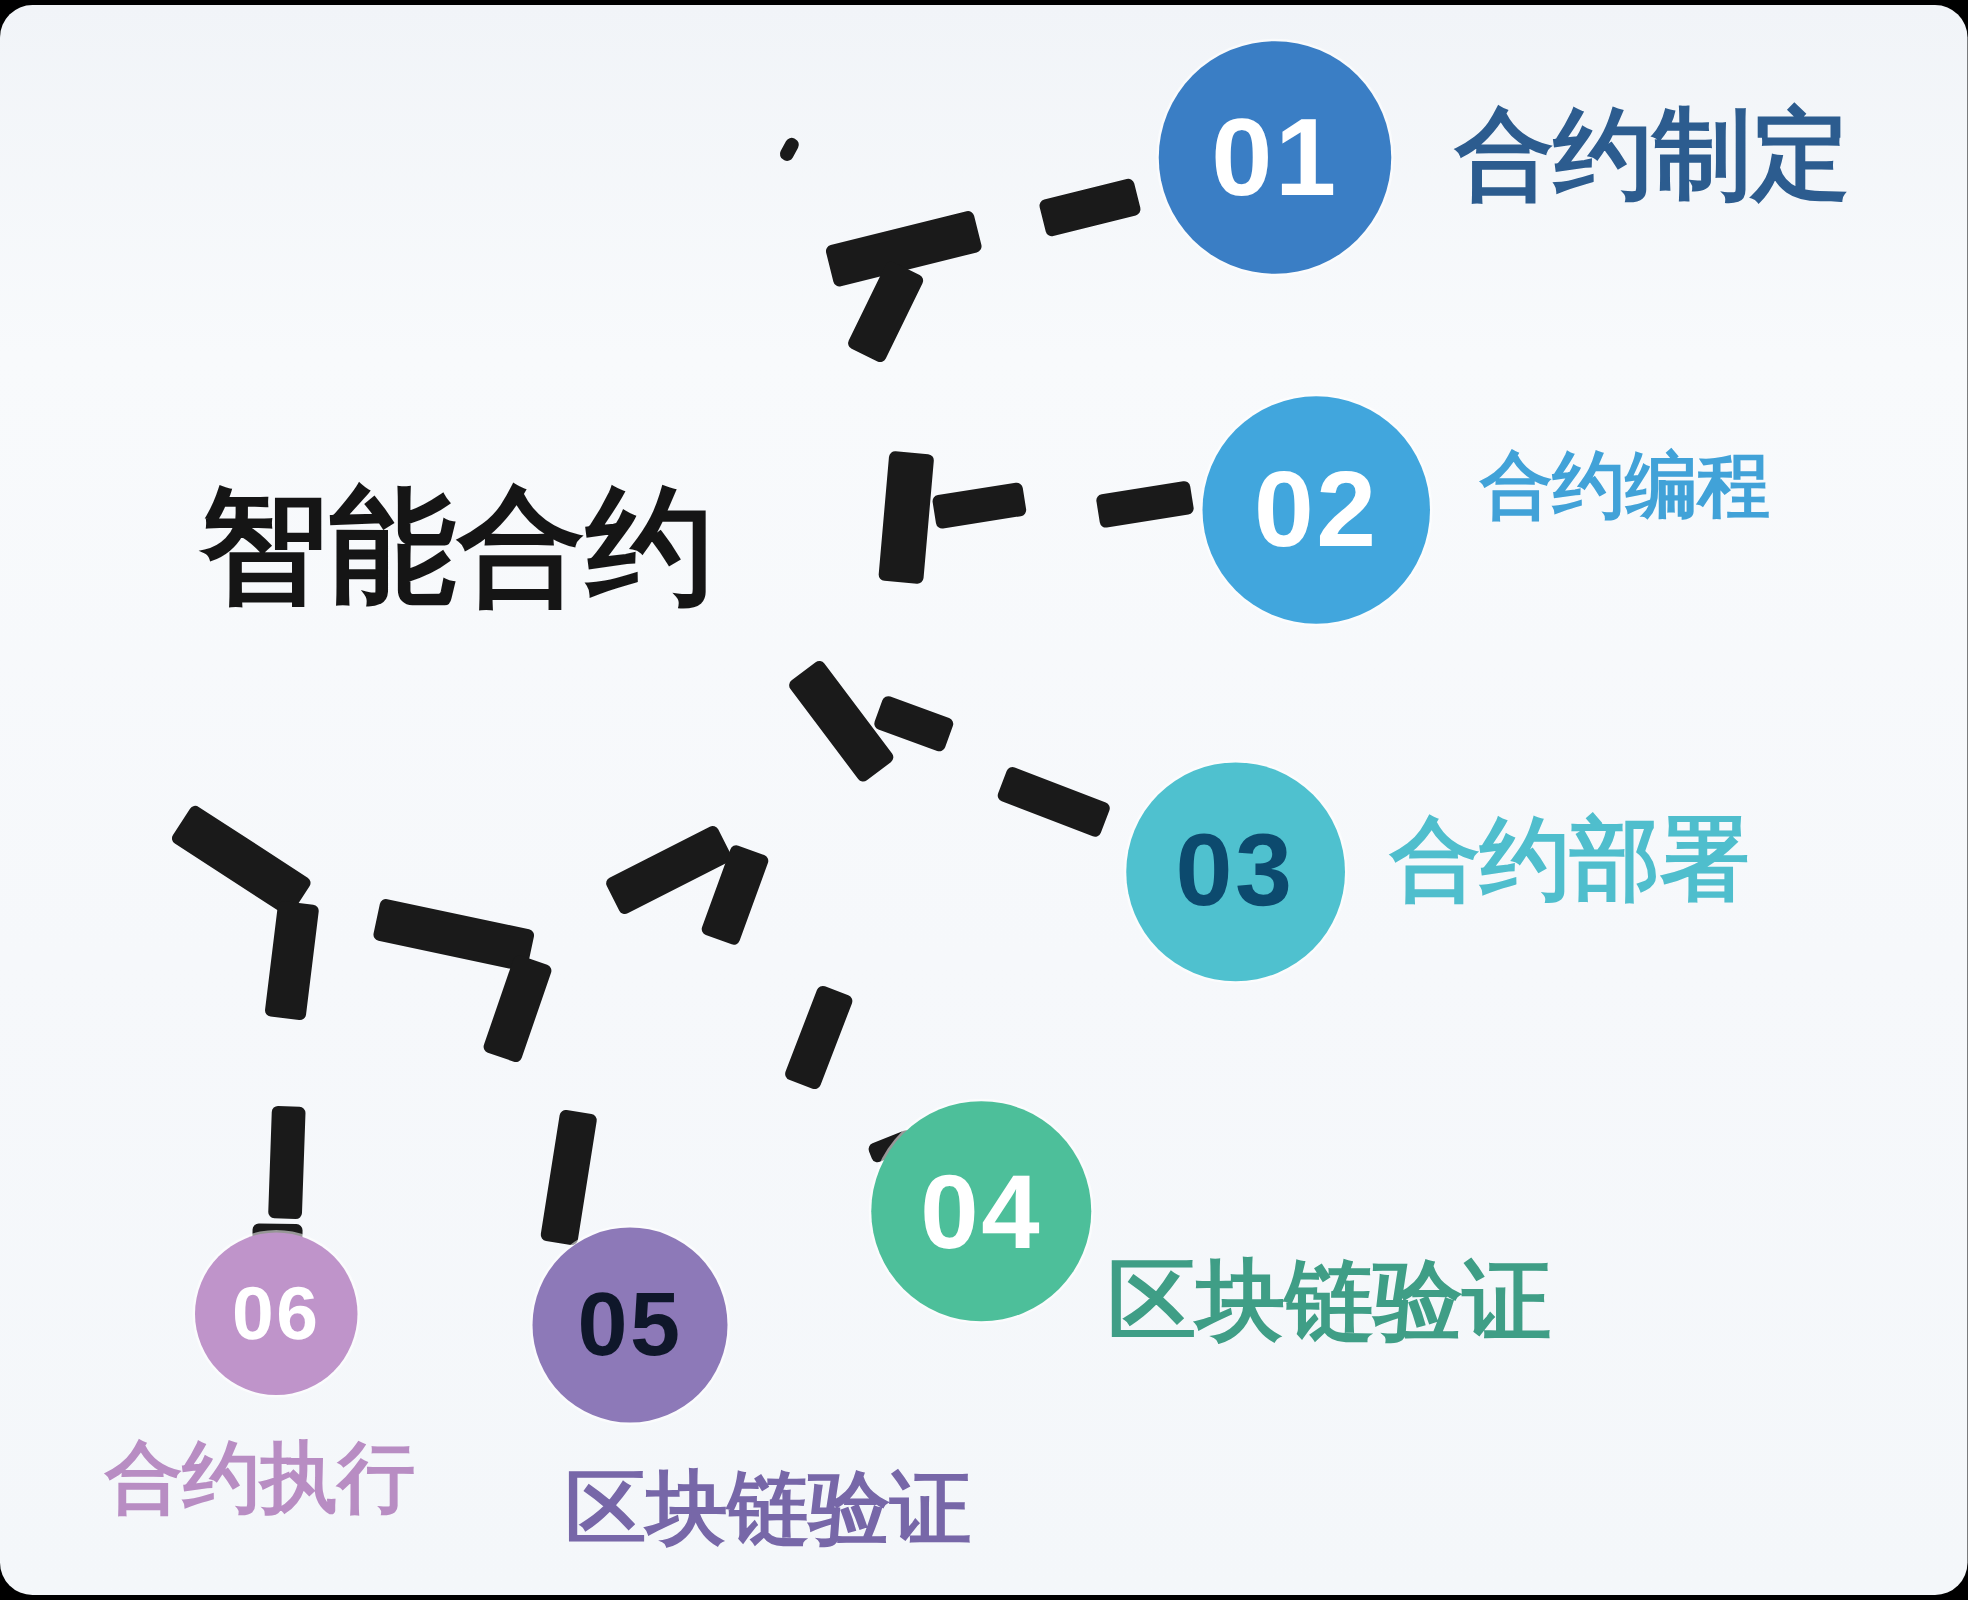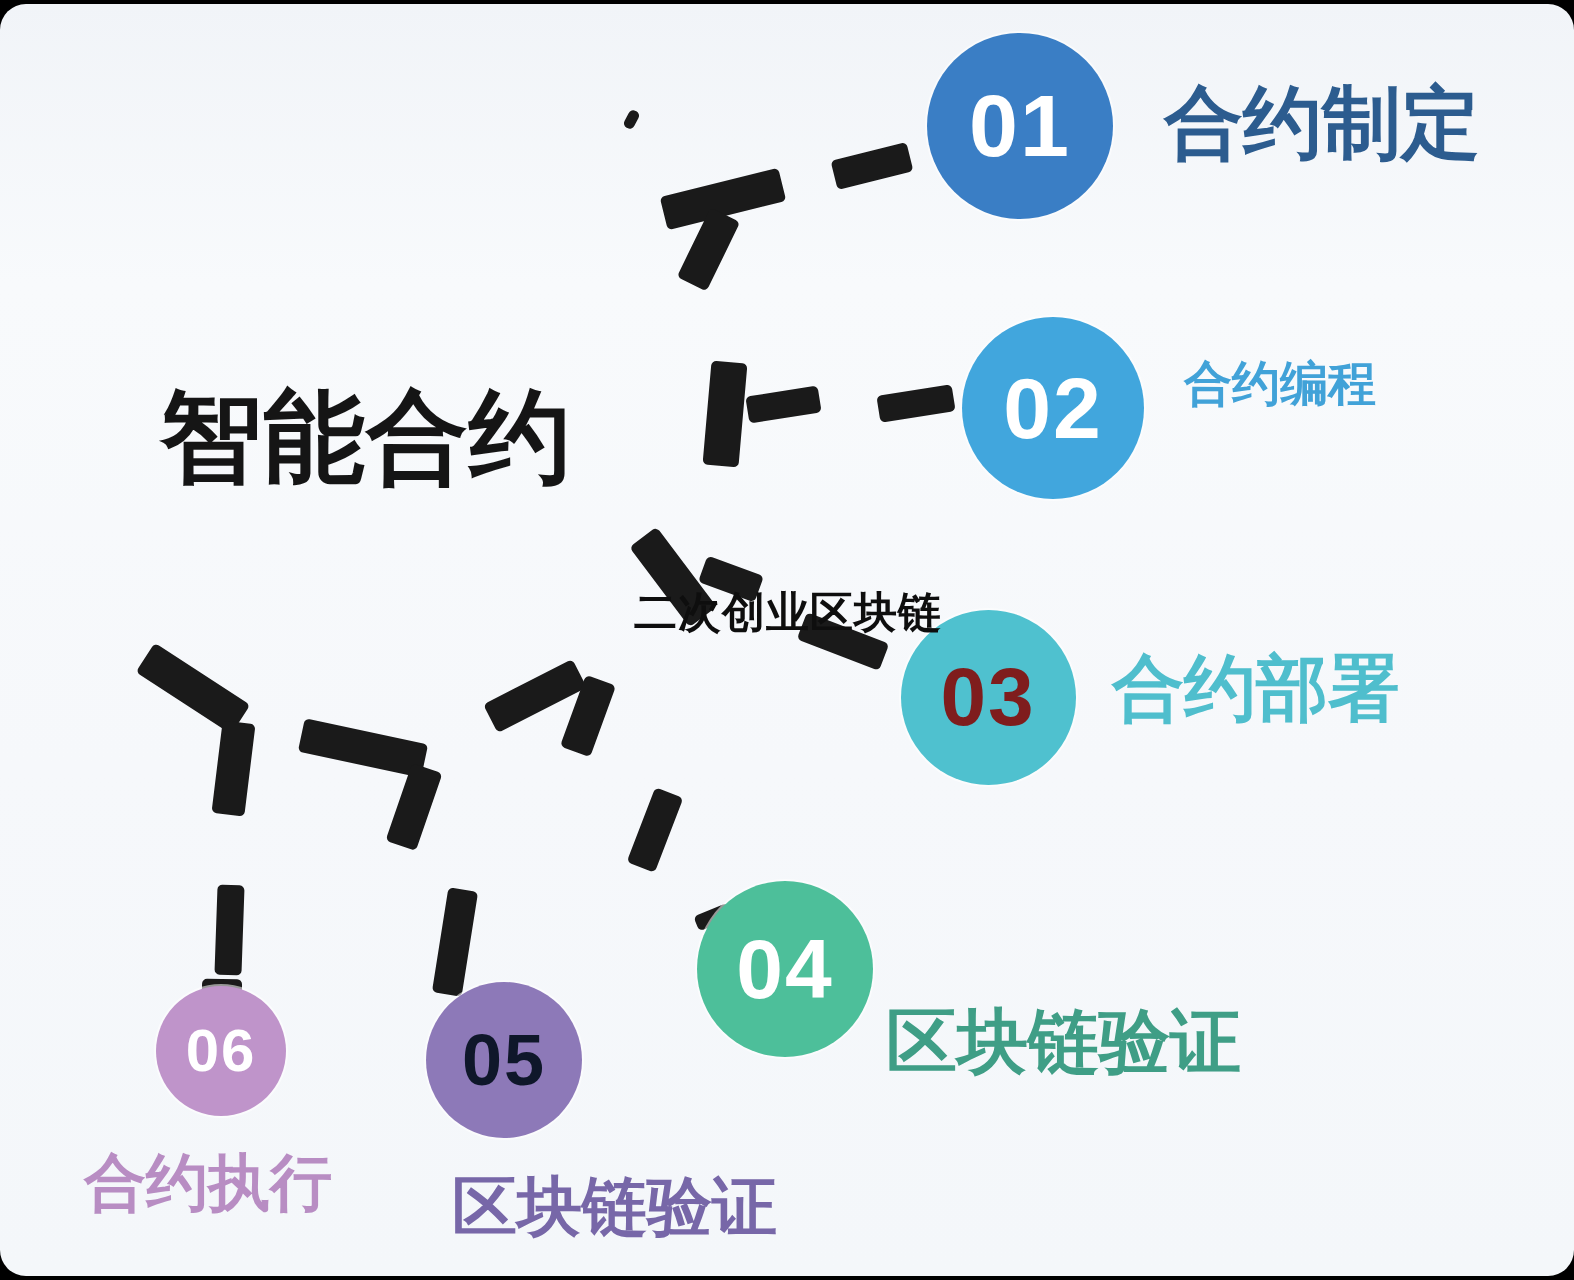--- a/index.html
+++ b/index.html
@@ -68,21 +68,20 @@
     z-index: 5;
   }
 </style>
 </head>
 <body>
 
 <div class="canvas">
 
   <div class="main-title" style="color: rgb(21, 21, 21); margin-top: 34px;">智能合约</div>
 
-  <div class="overlay-text" style="color: rgb(14, 14, 14);">二次创业区块链</div>
 
   <div id="connector-layer">
       <div class="seg" style="left: 625.5px; top: 105.5px; width: 11px; height: 19px; transform: rotate(28deg); background: rgb(26, 26, 26);"></div>
       <div class="seg" style="left: 662px; top: 178px; width: 122px; height: 34px; transform: rotate(-14deg); background: rgb(26, 26, 26);"></div>
       <div class="seg" style="left: 691.5px; top: 206.5px; width: 33px; height: 77px; transform: rotate(26deg); background: rgb(26, 26, 26);"></div>
       <div class="seg" style="left: 833px; top: 147px; width: 78px; height: 30px; transform: rotate(-14deg); background: rgb(26, 26, 26);"></div>
       <div class="seg" style="left: 707px; top: 358px; width: 36px; height: 104px; transform: rotate(5deg); background: rgb(26, 26, 26);"></div>
       <div class="seg" style="left: 746.5px; top: 386.5px; width: 73px; height: 27px; transform: rotate(-9deg); background: rgb(26, 26, 26);"></div>
       <div class="seg" style="left: 878px; top: 385.5px; width: 76px; height: 27px; transform: rotate(-9deg); background: rgb(26, 26, 26);"></div>
       <div class="seg" style="left: 656px; top: 523px; width: 34px; height: 100px; transform: rotate(-37deg); background: rgb(26, 26, 26);"></div>
@@ -102,23 +101,23 @@
     </div>
 
   <div id="steps-layer">
       <div class="step-circle" style="left: 927px; top: 29px; width: 186px; height: 186px; background: rgb(58, 126, 197);">
         <span class="step-number" style="font-size: 88px; color: rgb(255, 255, 255);">01</span>
       </div>
       <div class="step-label" style="left: 1164px; top: 76px; font-size: 79px; color: rgb(44, 92, 143);">合约制定</div>
       <div class="step-circle" style="left: 962px; top: 313px; width: 182px; height: 182px; background: rgb(65, 166, 221);">
         <span class="step-number" style="font-size: 86px; color: rgb(255, 255, 255);">02</span>
       </div>
-      <div class="step-label" style="left: 1184px; top: 354px; font-size: 48px; color: rgb(65, 162, 216);">合约编程</div>
+      <div class="step-label" style="left: 1184px; top: 354px; font-size: 58px; color: rgb(65, 162, 216);">合约编程</div>
       <div class="step-circle" style="left: 900.5px; top: 605.5px; width: 175px; height: 175px; background: rgb(79, 193, 207);">
-        <span class="step-number" style="font-size: 82px; color: #7f1d1d;">03</span>
+        <span class="step-number" style="font-size: 82px; color: #0c4a6e;">03</span>
       </div>
       <div class="step-label" style="left: 1112px; top: 646px; font-size: 72px; color: rgb(79, 190, 205);">合约部署</div>
       <div class="step-circle" style="left: 697px; top: 877px; width: 176px; height: 176px; background: rgb(77, 191, 154);">
         <span class="step-number" style="font-size: 84px; color: rgb(255, 255, 255);">04</span>
       </div>
       <div class="step-label" style="left: 886px; top: 1000px; font-size: 71px; color: rgb(63, 158, 134);">区块链验证</div>
       <div class="step-circle" style="left: 426px; top: 978px; width: 156px; height: 156px; background: rgb(141, 121, 184);">
         <span class="step-number" style="font-size: 72px; color: #0f172a;">05</span>
       </div>
       <div class="step-label" style="left: 452px; top: 1168px; font-size: 65px; color: rgb(119, 103, 168);">区块链验证</div>

